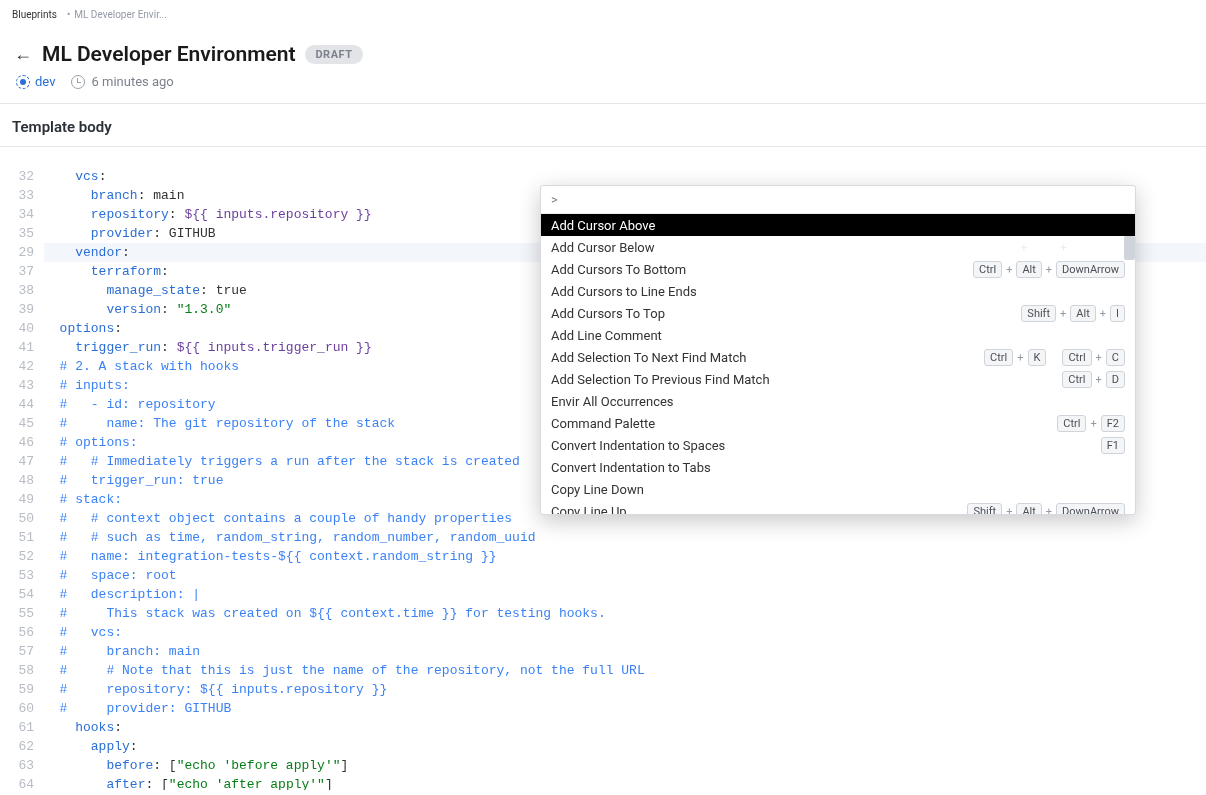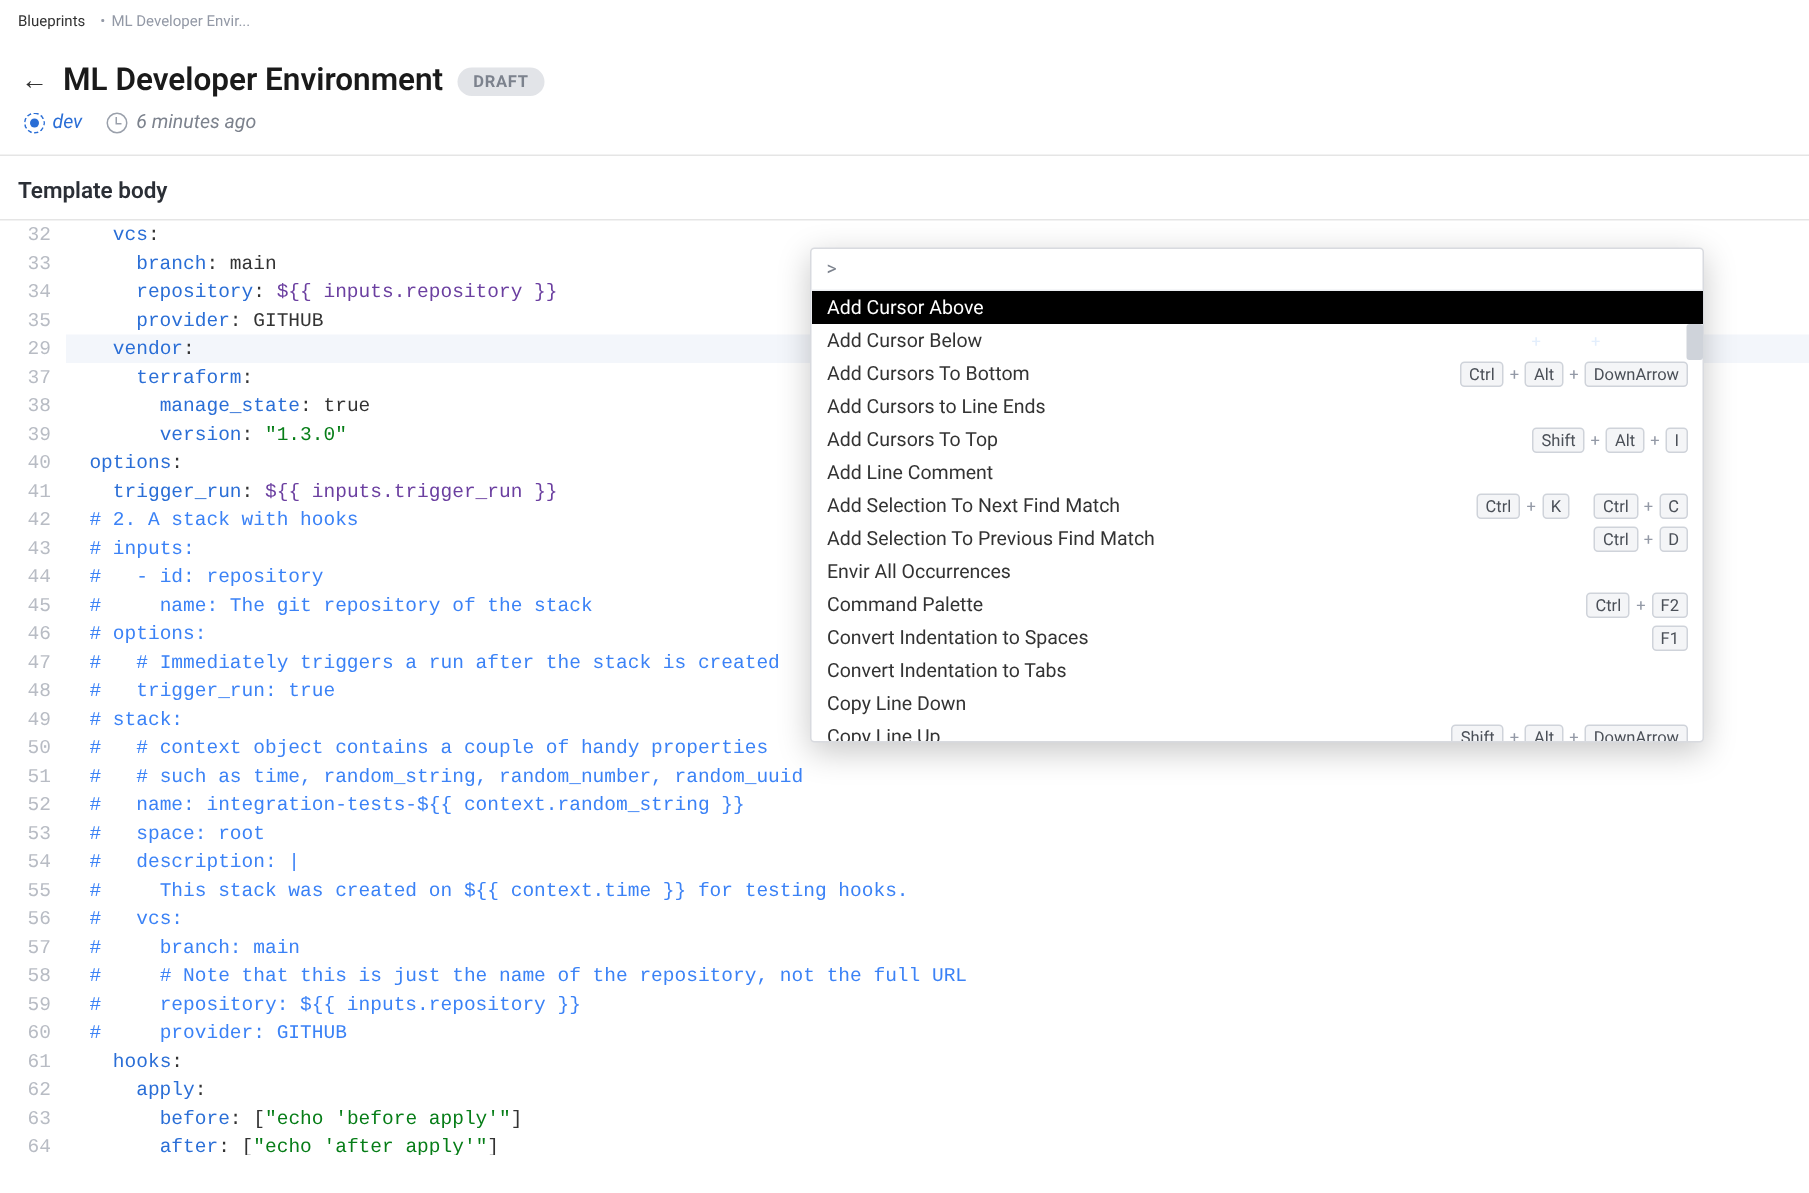--- a/index.html
+++ b/index.html
@@ -8,33 +8,33 @@
   .topbar { height: 30px; display: flex; align-items: center; padding: 0 12px; font-size: 10px; color: #9399a6; border-bottom: 1px solid transparent; }
   .bc-link { color: #333; margin-right: 6px; }
   .bc-sep { margin: 0 4px; color: #9399a6; }
   .bc-cur { color: #9399a6; }
 
   .header { padding: 12px 14px 14px 14px; border-bottom: 1px solid #e5e5e5; }
   .header-row1 { display: flex; align-items: center; gap: 10px; }
   .back-arrow { font-size: 18px; color: #333; cursor: pointer; line-height: 1; }
   .page-title { font-size: 21px; font-weight: 600; color: #1a1a1a; }
   .draft-badge { background: #e2e4e8; color: #7c828d; font-size: 11px; font-weight: 700; letter-spacing: .5px; padding: 3px 10px; border-radius: 12px; }
-  .header-row2 { display: flex; align-items: center; gap: 16px; margin-top: 8px; padding-left: 2px; font-size: 13px; color: #7c828d; font-style: italic; }
+  .header-row2 { display: flex; align-items: center; gap: 16px; margin-top: 8px; padding-left: 2px; font-size: 13px; color: #7c828d; }
   .space-chip { display: flex; align-items: center; gap: 5px; color: #2a6ed6; }
   .space-chip .icon { width: 14px; height: 14px; border: 1.2px dashed #2a6ed6; border-radius: 50%; position: relative; }
   .space-chip .icon::after { content: ''; position: absolute; inset: 3px; background: #2a6ed6; border-radius: 50%; }
   .time-chip { display: flex; align-items: center; gap: 6px; color: #7c828d; }
   .clock { width: 14px; height: 14px; border: 1.3px solid #9aa0ab; border-radius: 50%; position: relative; }
   .clock::before { content: ''; position: absolute; left: 5px; top: 2px; width: 1px; height: 4px; background: #9aa0ab; }
   .clock::after { content: ''; position: absolute; left: 5px; top: 6px; width: 4px; height: 1px; background: #9aa0ab; }
 
   .section-title { font-size: 15px; font-weight: 600; color: #2b2f36; padding: 14px 12px 10px 12px; border-bottom: 1px solid #e5e5e5; }
 
   .editor-wrap { position: relative; height: 623px; border-top: 0; }
-  .editor { display: flex; font-family: Consolas, "Courier New", monospace; font-size: 13px; line-height: 19px; height: 100%; overflow: hidden; }
+  .editor { display: flex; font-family: Consolas, "Courier New", monospace; font-size: 13px; line-height: 19px; height: 100%; overflow: hidden; margin-top: 20px; }
   .gutter { width: 44px; text-align: right; color: #b8bcc4; padding-right: 10px; user-select: none; }
   .gutter div { height: 19px; }
   .code { flex: 1; white-space: pre; color: #333; }
   .code-line { height: 19px; }
   .hl-line { background: #f3f6fb; }
   .key { color: #2a6ed6; }
   .str { color: #067d17; }
   .com { color: #3b82f6; }
   .tpl { color: #6b3fa0; }
 

